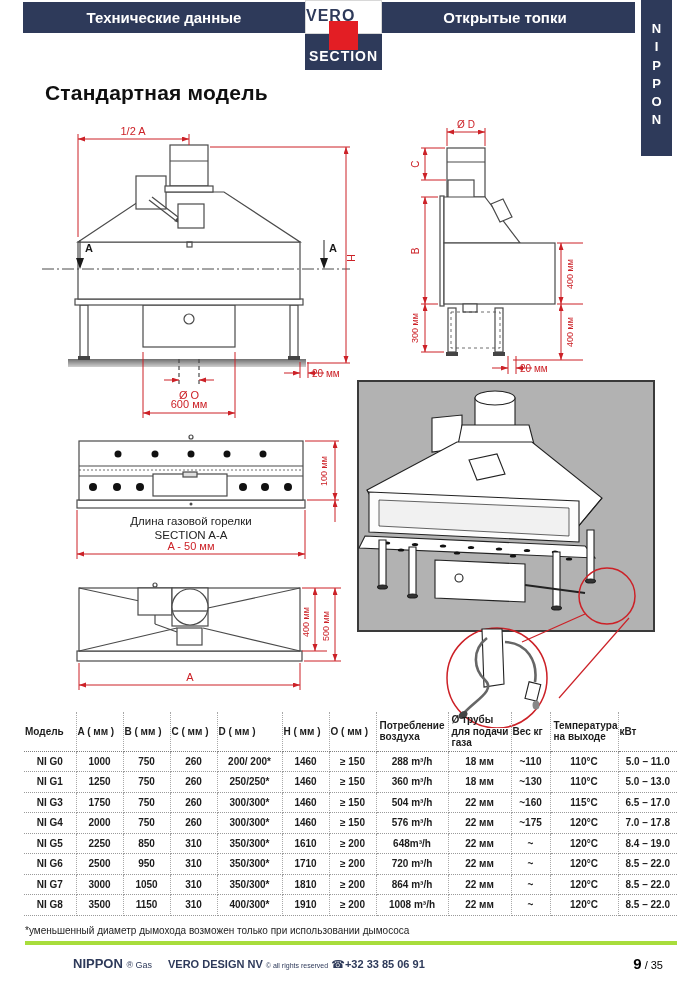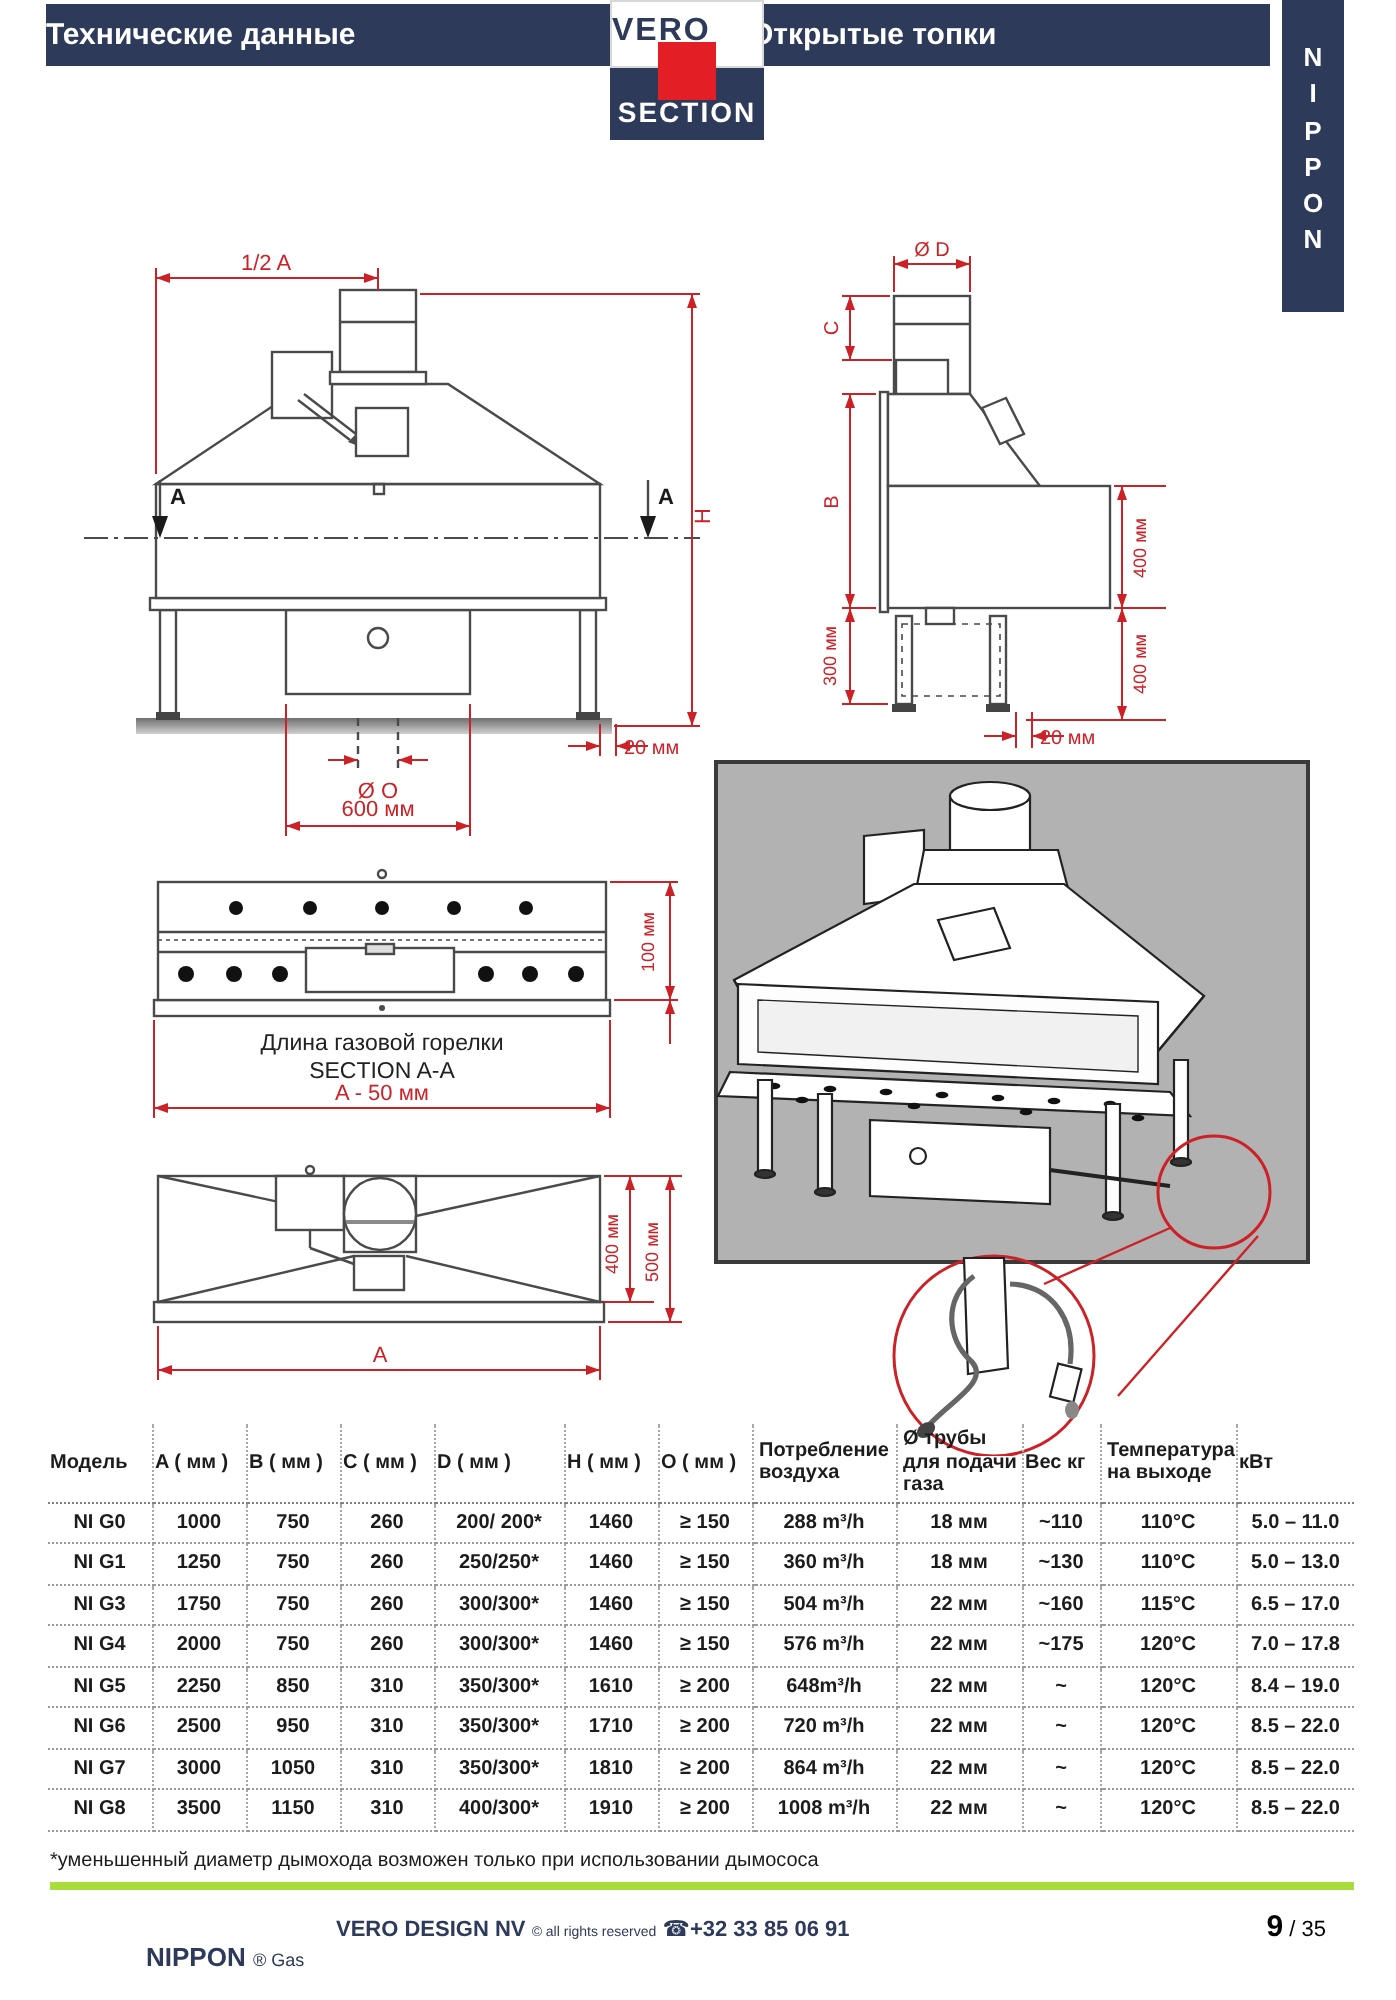--- a/index.html
+++ b/index.html
@@ -2,21 +2,21 @@
 <html style="--navy: #2e3a5a; --dimred: #cc2127; --logored: #e31e24; --green: #a8dd3c; --isogray: #b2b2b2; --ink: #1c1c1c;"><head>
 <meta charset="utf-8">
 <style>
   * { margin:0; padding:0; box-sizing:border-box; }
   html,body { background:#e9e9e9; }
   body { font-family:"Liberation Sans","DejaVu Sans",sans-serif; color:var(--ink,#1c1c1c); }
   .page { position:relative; width:698px; height:1000px; background:#ffffff; margin:0 auto; overflow:hidden; }
 
   
   .hbar { position:absolute; left:23px; top:2px; width:612px; height:31px; background:var(--navy,#2e3a5a); z-index:2; }
-  .hbar-label { position:absolute; top:0; height:31px; line-height:31px; color:#fff; font-weight:bold; font-size:15px; text-align:left; }
+  .hbar-label { position:absolute; top:0; height:31px; line-height:31px; color:#fff; font-weight:bold; font-size:15px; text-align:center; }
   .hbar-left { left:0; width:282px; }
   .hbar-right { left:352px; width:260px; }
   .logo { position:absolute; left:305px; top:0; width:77px; height:70px; z-index:3; }
   .logo-top { position:absolute; top:0; left:0; right:0; height:34px; background:#fff; border:1px solid #d8d8d8; font-weight:bold; color:var(--navy,#2e3a5a); font-size:16px; line-height:30px; letter-spacing:1px; }
   .logo-bottom { position:absolute; bottom:0; left:0; right:0; height:36px; background:var(--navy,#2e3a5a); text-align:center; color:#fff; font-weight:bold; font-size:14px; line-height:44px; letter-spacing:1px; }
   .logo-square { position:absolute; left:24px; top:21px; width:29px; height:29px; background:var(--logored,#e31e24); z-index:2; }
   .nippon { position:absolute; left:641px; top:0; width:31px; height:156px; background:var(--navy,#2e3a5a); display:flex; flex-direction:column; align-items:center; padding-top:22px; gap:4px; z-index:2; }
   .nippon span { color:#fff; font-weight:bold; font-size:13px; line-height:1.1; }
 
   .title { position:absolute; left:45px; top:81px; font-size:21px; font-weight:bold; color:#101010; letter-spacing:0.2px; }
@@ -28,21 +28,21 @@
   table.spec { position:absolute; left:24px; top:712px; width:653px; border-collapse:collapse; table-layout:fixed; z-index:2; background:transparent; }
   .spec th { font-weight:bold; font-size:10px; text-align:left; vertical-align:middle; padding:2px 1px; border-bottom:1px dotted #808080; border-right:1px dotted #a8a8a8; line-height:1.15; }
   .spec th.left { text-align:left; padding-left:3px; }
   .spec th:last-child, .spec td:last-child { border-right:none; }
   .spec td { font-weight:bold; font-size:10px; text-align:center; padding:4px 1px; border-bottom:1px dotted #9a9a9a; border-right:1px dotted #a8a8a8; line-height:1.15; }
 
   .footnote { position:absolute; left:25px; top:925px; font-size:10px; color:#1c1c1c; z-index:2; }
   .greenline { position:absolute; left:25px; top:941px; width:652px; height:4px; background:var(--green,#a8dd3c); z-index:2; }
 
   .footer { position:absolute; left:25px; top:953px; width:652px; height:26px; color:var(--navy,#2e3a5a); z-index:2; }
-  .f-brand { position:absolute; left:30px; top:18px; font-weight:bold; font-size:13px;padding-left:18px; }
+  .f-brand { position:absolute; left:30px; top:3px; font-weight:bold; font-size:13px;padding-left:18px; }
   .f-brand-suffix { font-weight:normal; font-size:9px; }
   .f-center { position:absolute; left:143px; top:5px; font-size:11px; white-space:nowrap; }
   .f-company { font-weight:bold; }
   .f-rights { font-size:7px; }
   .f-phone { font-weight:bold; }
   .f-page { position:absolute; right:14px; top:2px; color:#000; font-size:11px; }
   .f-page-cur { font-weight:bold; font-size:15px; }
 </style>
 </head>
 <body>
@@ -62,20 +62,21 @@
 
   <div class="nippon">
       <span>N</span>
       <span>I</span>
       <span>P</span>
       <span>P</span>
       <span>O</span>
       <span>N</span>
     </div>
 
+  <div class="title">Стандартная модель</div>
 
   <svg class="draw" style="left:28px;top:112px" width="335" height="312" viewBox="0 0 335 312">
     <defs>
       <marker id="fa" markerWidth="8" markerHeight="6" refX="7" refY="2.5" orient="auto-start-reverse">
         <path d="M0,0 L7,2.5 L0,5 Z" fill="#cc2127"></path>
       </marker>
       <linearGradient id="gnd" x1="0" y1="0" x2="0" y2="1">
         <stop offset="0" stop-color="#6f6f6f"></stop>
           <stop offset="1" stop-color="#cfcfcf"></stop>
       </linearGradient>

